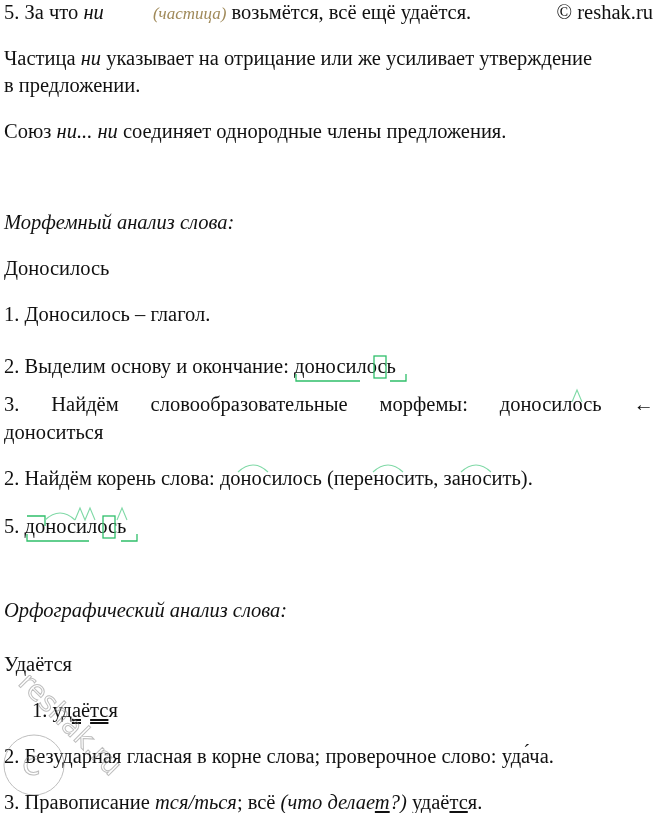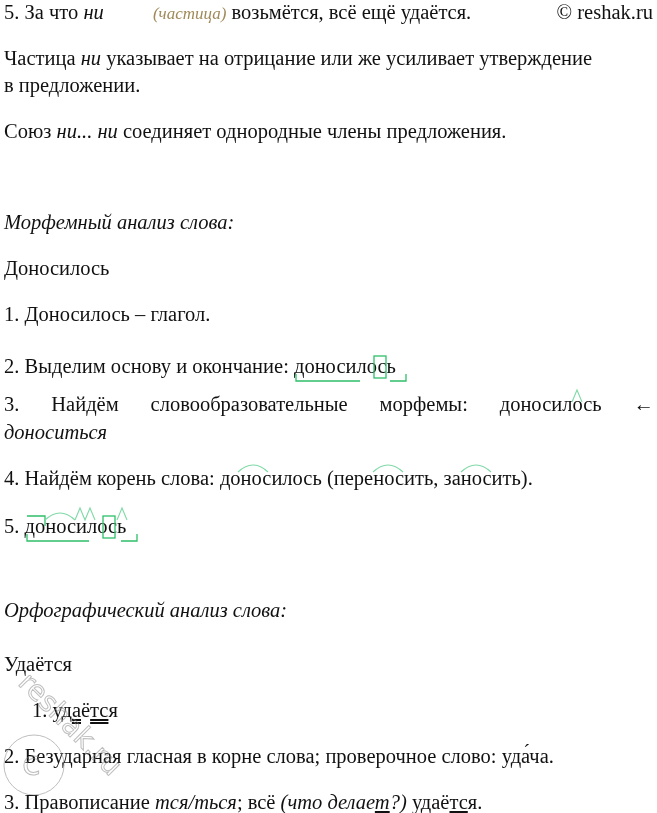--- a/index.html
+++ b/index.html
@@ -58,24 +58,24 @@
   <span>Найдём</span>
   <span>словообразовательные</span>
   <span>морфемы:</span>
   <span class="morph"><span>доносилось</span>
     <svg class="marks" width="120" height="30">
       <polyline points="72,10 77,-2 82,10" fill="none" stroke="#7fd9a6" stroke-width="1.1"></polyline>
     </svg>
   </span>
   <span>←</span>
 </div>
-<div class="line" style="top:420px;font-style:italic;">доноситься</div>
+<div class="line" style="top:420px;">доноситься</div>
 
 <div class="line" style="top:466px;">
-  <span>4. Найдём корень слова: </span><span class="morph"><span>доносилось</span>
+  <span>2. Найдём корень слова: </span><span class="morph"><span>доносилось</span>
     <svg class="marks" width="120" height="30">
       <path d="M18,6 Q33,-8 48,6" fill="none" stroke="#7fd9a6" stroke-width="1.1"></path>
     </svg>
   </span><span> (пере</span><span class="morph"><span>носить</span>
     <svg class="marks" width="60" height="30">
       <path d="M0,6 Q15,-8 30,6" fill="none" stroke="#7fd9a6" stroke-width="1.1"></path>
     </svg>
   </span><span>, за</span><span class="morph"><span>носить</span>
     <svg class="marks" width="60" height="30">
       <path d="M0,6 Q15,-8 30,6" fill="none" stroke="#7fd9a6" stroke-width="1.1"></path>

